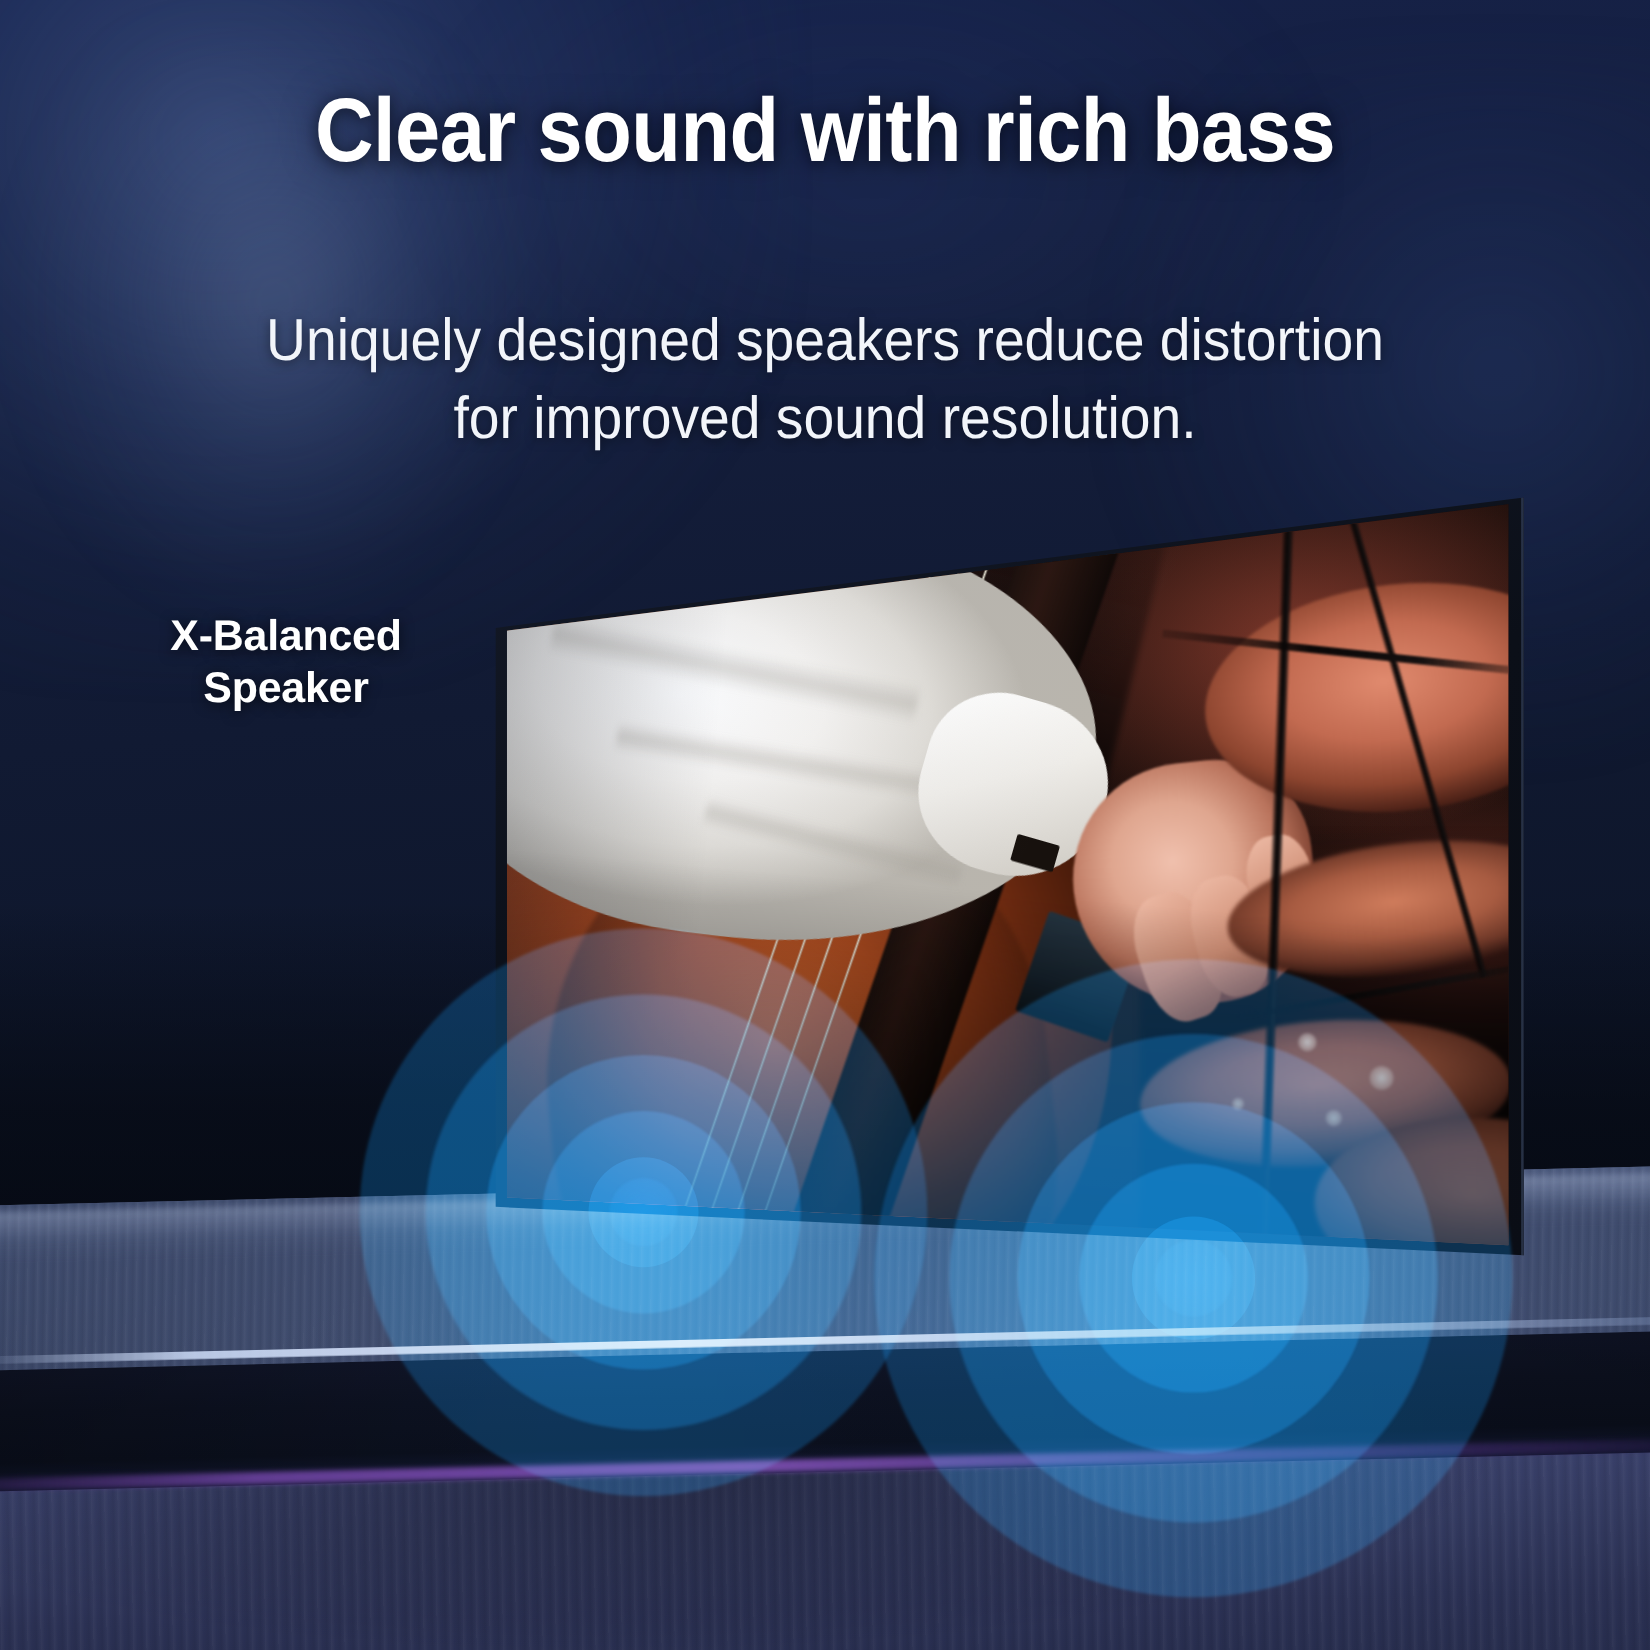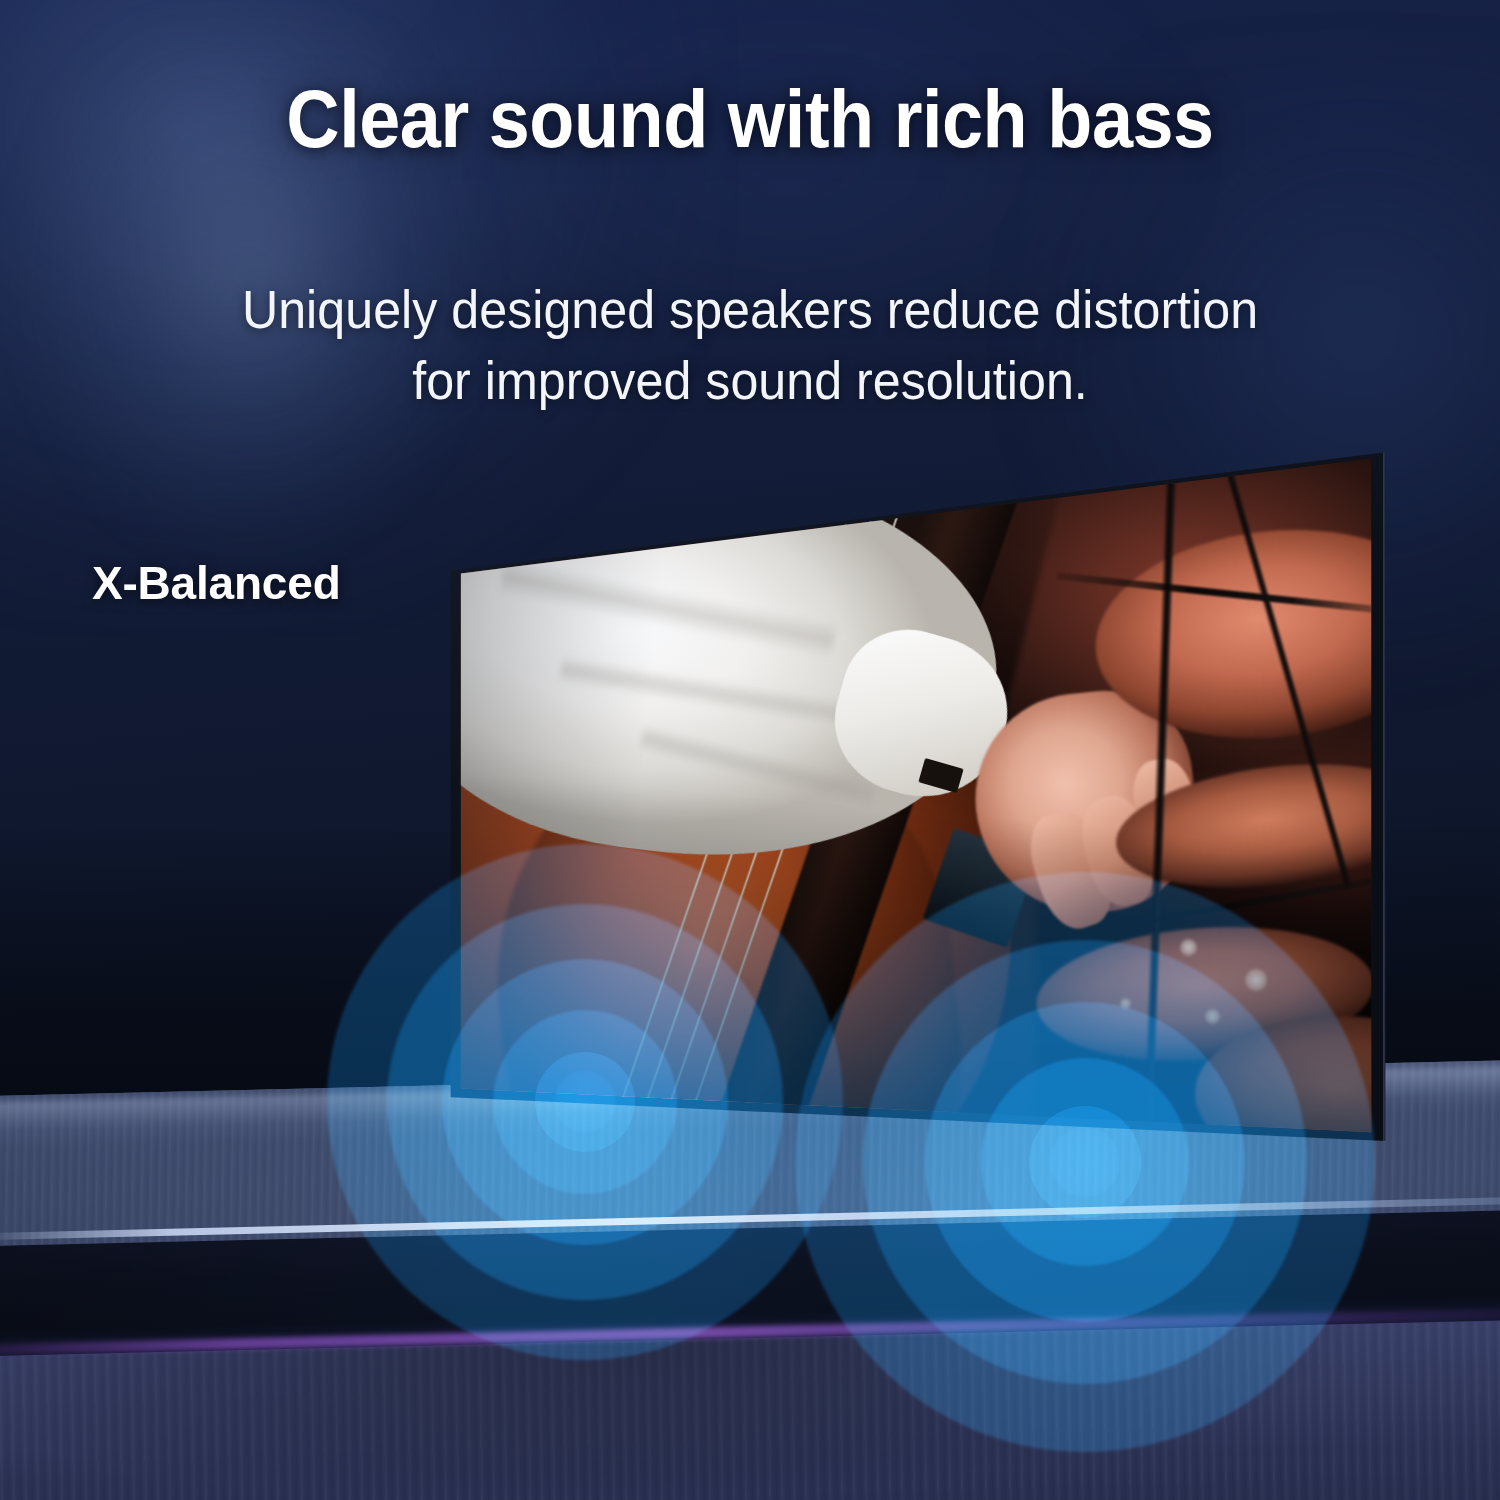--- a/index.html
+++ b/index.html
@@ -395,22 +395,23 @@
     font-weight: 400;
     line-height: 1.32;
     transform: scaleX(0.93);
     text-shadow: 0 2px 10px rgba(0,0,0,0.5);
   }
   .feature-label {
     position: absolute;
     left: 92px;
     top: 556px;
     width: 336px;
+    text-align: center;
     color: #ffffff;
-    font-size: 46px;
+    font-size: 39px;
     font-weight: 700;
     line-height: 1.20;
     letter-spacing: -0.2px;
     text-shadow: 0 2px 12px rgba(0,0,0,0.65);
   }
 </style>
 </head>
 <body>
 
 <div id="stage">
@@ -508,15 +509,16 @@
 
   <div class="headline">Clear sound with rich bass</div>
 
   <div class="subhead">
     <div>Uniquely designed speakers reduce distortion</div>
     <div>for improved sound resolution.</div>
   </div>
 
   <div class="feature-label">
     <div>X-Balanced</div>
+    <div>Speaker</div>
   </div>
 
 </div>
 
 </body></html>

